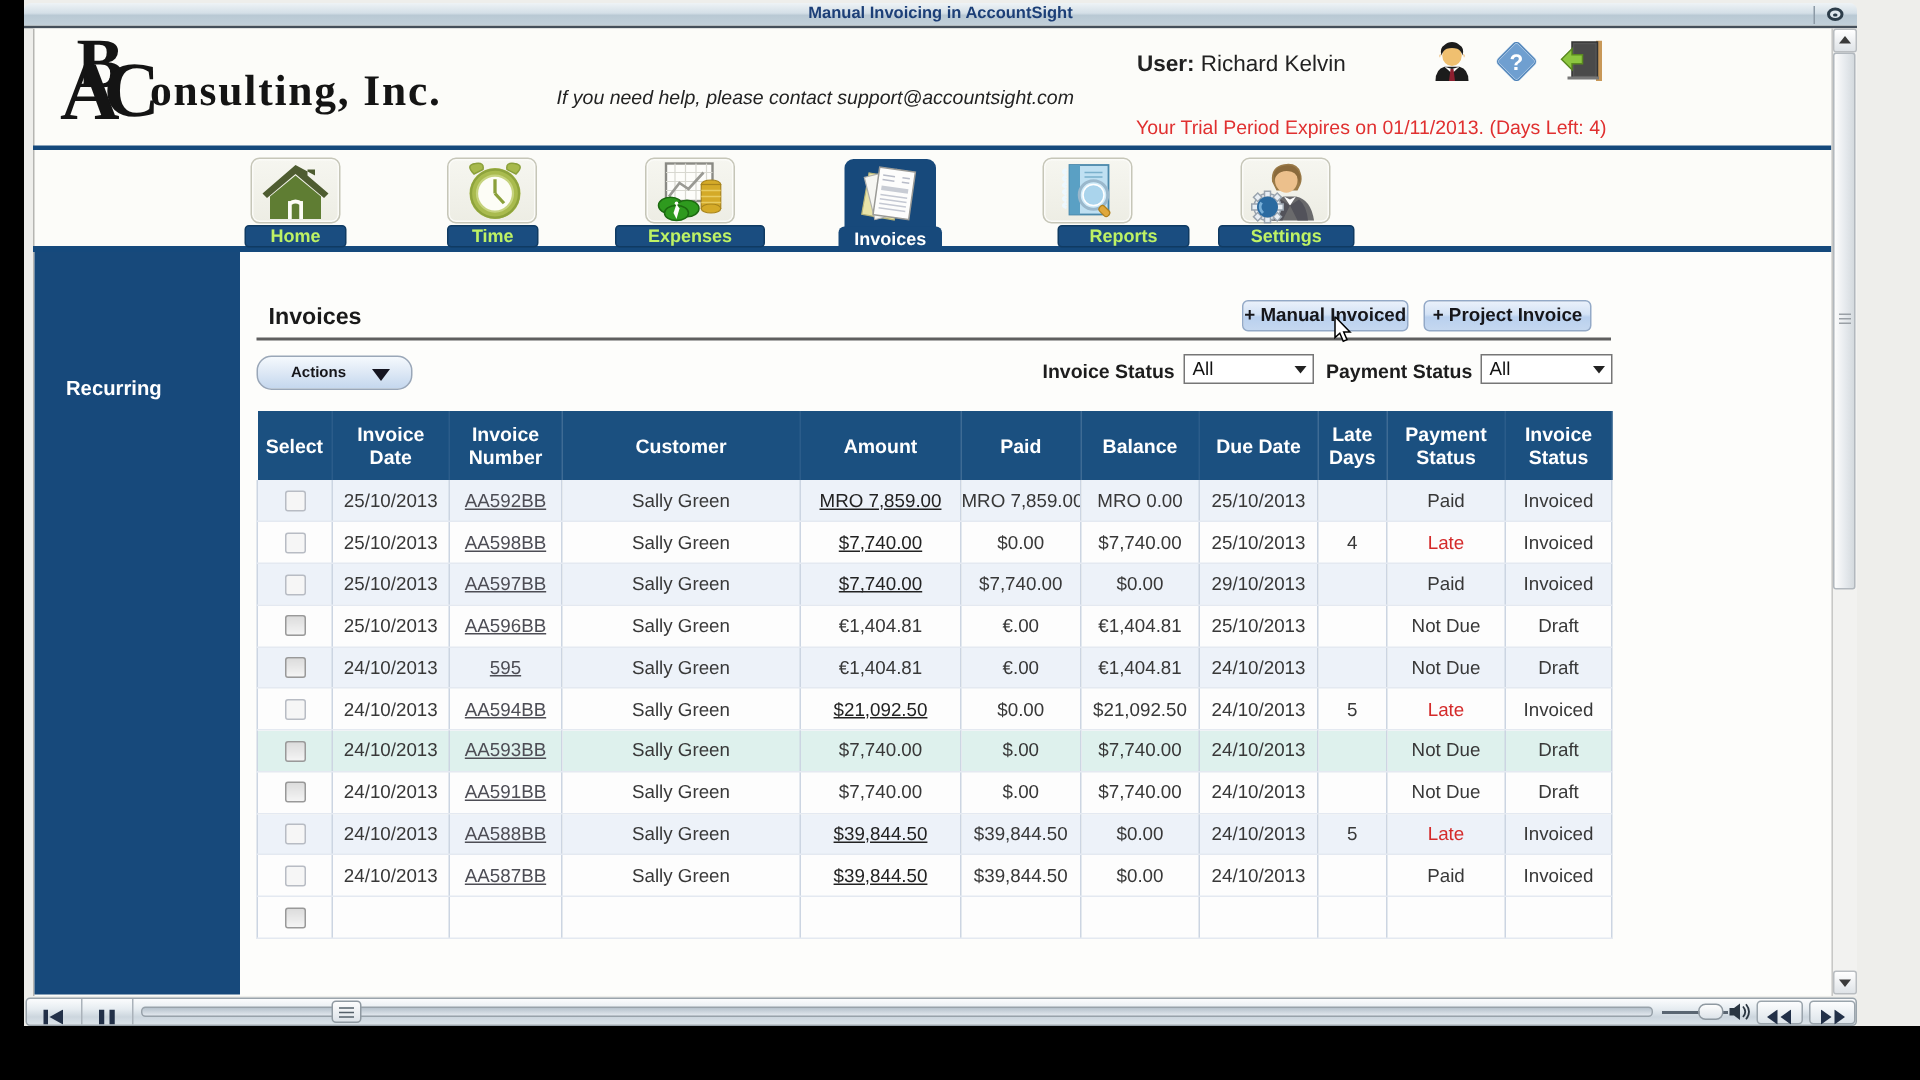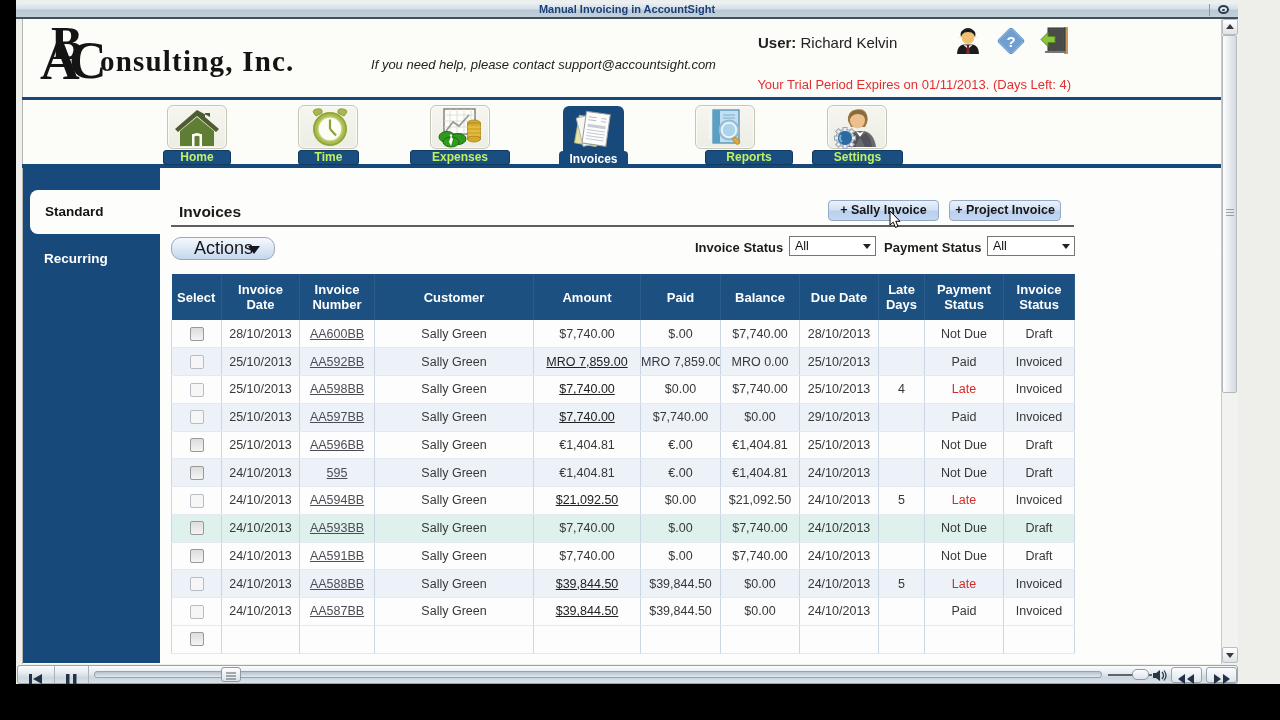--- a/index.html
+++ b/index.html
@@ -33,21 +33,21 @@
 #sidebar { left:7px; top:168px; width:137px; height:495px; background:#17497b; }
 #contentbg { left:144px; top:168px; width:1061px; height:495px; background:#fdfdfb; }
 #stdtab { left:14px; top:190px; width:131px; height:44px; background:#fdfdfb; border-radius:8px 0 0 8px; color:#141414; font-size:13.5px; font-weight:bold; line-height:44px; padding-left:15px; }
 #rectab { left:28px; top:251px; color:#fff; font-size:13.5px; font-weight:bold; }
 
 #hInvoices { left:163px; top:203px; font-size:15.5px; font-weight:bold; color:#1a1a1a; }
 #hrule { left:155px; top:225px; width:903px; height:2px; background:#5f5f5f; }
 .btn { top:200px; height:21px; background:linear-gradient(#eaf1fb 0%, #d3e2f5 45%, #b9d0ee 55%, #c5d8f0 100%); border:1px solid #93a9c7; border-radius:4px; color:#16161a; font-size:12.5px; font-weight:bold; text-align:center; line-height:19px; }
 #btnManual { left:812px; width:111px; }
 #btnProject { left:933px; width:112px; }
-#btnActions { left:155px; top:237px; width:104px; height:23px; background:linear-gradient(#f5f9fd 0%, #dde8f5 50%, #c4d7ee 100%); border:1px solid #9aa7b8; border-radius:10px; color:#16161a; font-size:18px; font-weight:normal; line-height:21px; }
+#btnActions { left:155px; top:237px; width:104px; height:23px; background:linear-gradient(#f5f9fd 0%, #dde8f5 50%, #c4d7ee 100%); border:1px solid #9aa7b8; border-radius:10px; color:#16161a; font-size:10px; font-weight:bold; line-height:21px; }
 .flab { top:240px; font-size:13px; font-weight:bold; color:#1d1d1d; }
 .fsel { top:236px; height:20px; background:#fff; border:1px solid #767676; font-size:12.5px; color:#111; line-height:18px; padding-left:5px; }
 .selarr { width:0; height:0; border-left:4px solid transparent; border-right:4px solid transparent; border-top:5px solid #222; top:244px; }
 
 #tbl { left:155px; top:274px; width:903px; border-collapse:collapse; table-layout:fixed; font-size:12.5px; color:#383838;padding-left:26px; }
 #tbl th { background:#1b5080; color:#fff; font-size:13px; font-weight:bold; height:46px; border-right:1px solid #2b5c8a; padding:0; }
 #tbl td { height:27.75px; text-align:center; border-right:1px solid #ccd5e2; border-bottom:1px solid #e4e9f1; padding:0; overflow:hidden; white-space:nowrap; }
 #tbl td:first-child { border-left:1px solid #ccd5e2; }
 #tbl tr.alt td { background:#edf2f9; }
 #tbl tr.hl td { background:#def1ed; }
@@ -221,26 +221,25 @@
   </svg></div>
   <div class="abs navlab" style="left:147px; width:68px;">Home</div>
   <div class="abs navlab" style="left:282px; width:61px;">Time</div>
   <div class="abs navlab" style="left:394px; width:100px;">Expenses</div>
   <div class="abs navlab" style="left:665px; width:88px;margin-left:24px;">Reports</div>
   <div class="abs navlab" style="left:796px; width:91px;">Settings</div>
   <div class="abs" id="invlab">Invoices</div>
 
   <div class="abs" id="sidebar"></div>
   <div class="abs" id="contentbg"></div>
-  <div class="abs" id="stdtab">Standard</div>
   <div class="abs" id="rectab">Recurring</div>
 
   <div class="abs" id="hInvoices">Invoices</div>
   <div class="abs" id="hrule"></div>
-  <div class="abs btn" id="btnManual">+ Sally Invoice</div>
+  <div class="abs btn" id="btnManual">+ Manual Invoiced</div>
   <div class="abs btn" id="btnProject">+ Project Invoice</div>
   <div class="abs" id="btnActions"><span style="margin-left:22px;">Actions</span></div>
   <div class="abs" style="left:232px; top:246px; width:0; height:0; border-left:6.5px solid transparent; border-right:6.5px solid transparent; border-top:8px solid #151520;"></div>
   <div class="abs flab" style="left:679px;">Invoice Status</div>
   <div class="abs fsel" style="left:773px; width:87px;">All</div>
   <div class="abs selarr" style="left:847px;"></div>
   <div class="abs flab" style="left:868px;">Payment Status</div>
   <div class="abs fsel" style="left:971px; width:88px;">All</div>
   <div class="abs selarr" style="left:1046px;"></div>
 
@@ -265,33 +264,20 @@
           <th>Invoice<br>Number</th>
           <th>Customer</th>
           <th>Amount</th>
           <th>Paid</th>
           <th>Balance</th>
           <th>Due Date</th>
           <th>Late<br>Days</th>
           <th>Payment<br>Status</th>
           <th>Invoice<br>Status</th>
         </tr>
-    <tr class="w">
-          <td><span class="cb"></span></td>
-          <td>28/10/2013</td>
-          <td><span class="lnk">AA600BB</span></td>
-          <td>Sally Green</td>
-          <td>$7,740.00</td>
-          <td>$.00</td>
-          <td>$7,740.00</td>
-          <td>28/10/2013</td>
-          <td></td>
-          <td>Not Due</td>
-          <td>Draft</td>
-        </tr>
     <tr class="alt">
           <td><span class="cbd"></span></td>
           <td>25/10/2013</td>
           <td><span class="lnk">AA592BB</span></td>
           <td>Sally Green</td>
           <td><span class="alnk">MRO 7,859.00</span></td>
           <td>MRO 7,859.00</td>
           <td>MRO 0.00</td>
           <td>25/10/2013</td>
           <td></td>

